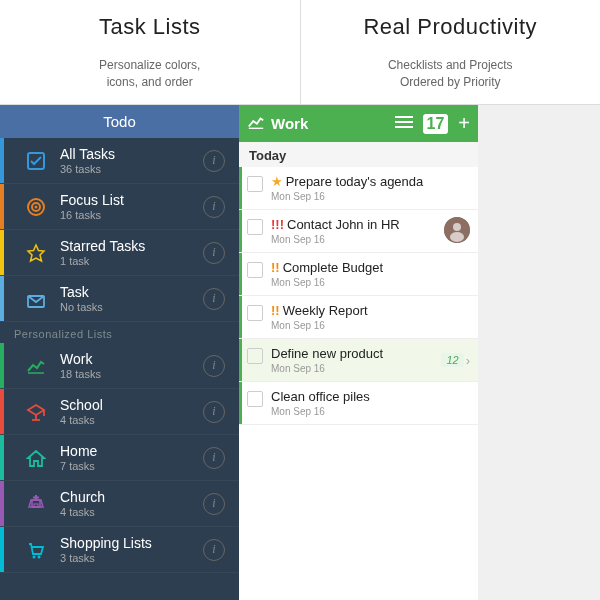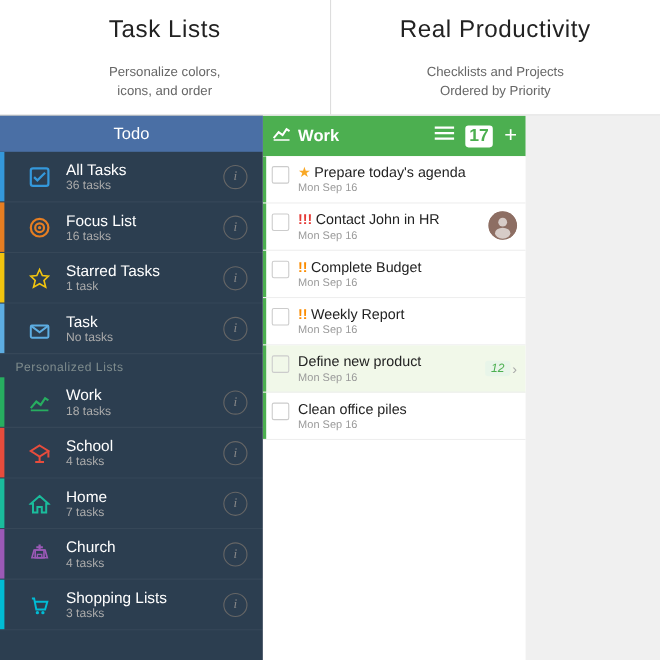--- a/index.html
+++ b/index.html
@@ -459,20 +459,21 @@
         <svg width="18" height="14" viewBox="0 0 18 14">
           <line x1="0" y1="2" x2="18" y2="2" stroke="#fff" stroke-width="2"></line>
           <line x1="0" y1="7" x2="18" y2="7" stroke="#fff" stroke-width="2"></line>
           <line x1="0" y1="12" x2="18" y2="12" stroke="#fff" stroke-width="2"></line>
         </svg>
       </span>
       <span class="work-header-cal">17</span>
       <span class="work-header-plus">+</span>
     </div>
 
+    <div class="today-label">Today</div>
 
     <div class="task-list">
 
       <div class="task-item">
         <div class="task-left-bar"></div>
         <div class="task-checkbox"></div>
         <div class="task-content">
           <div class="task-title">
             <span class="task-star">★</span>Prepare today's agenda
           </div>

